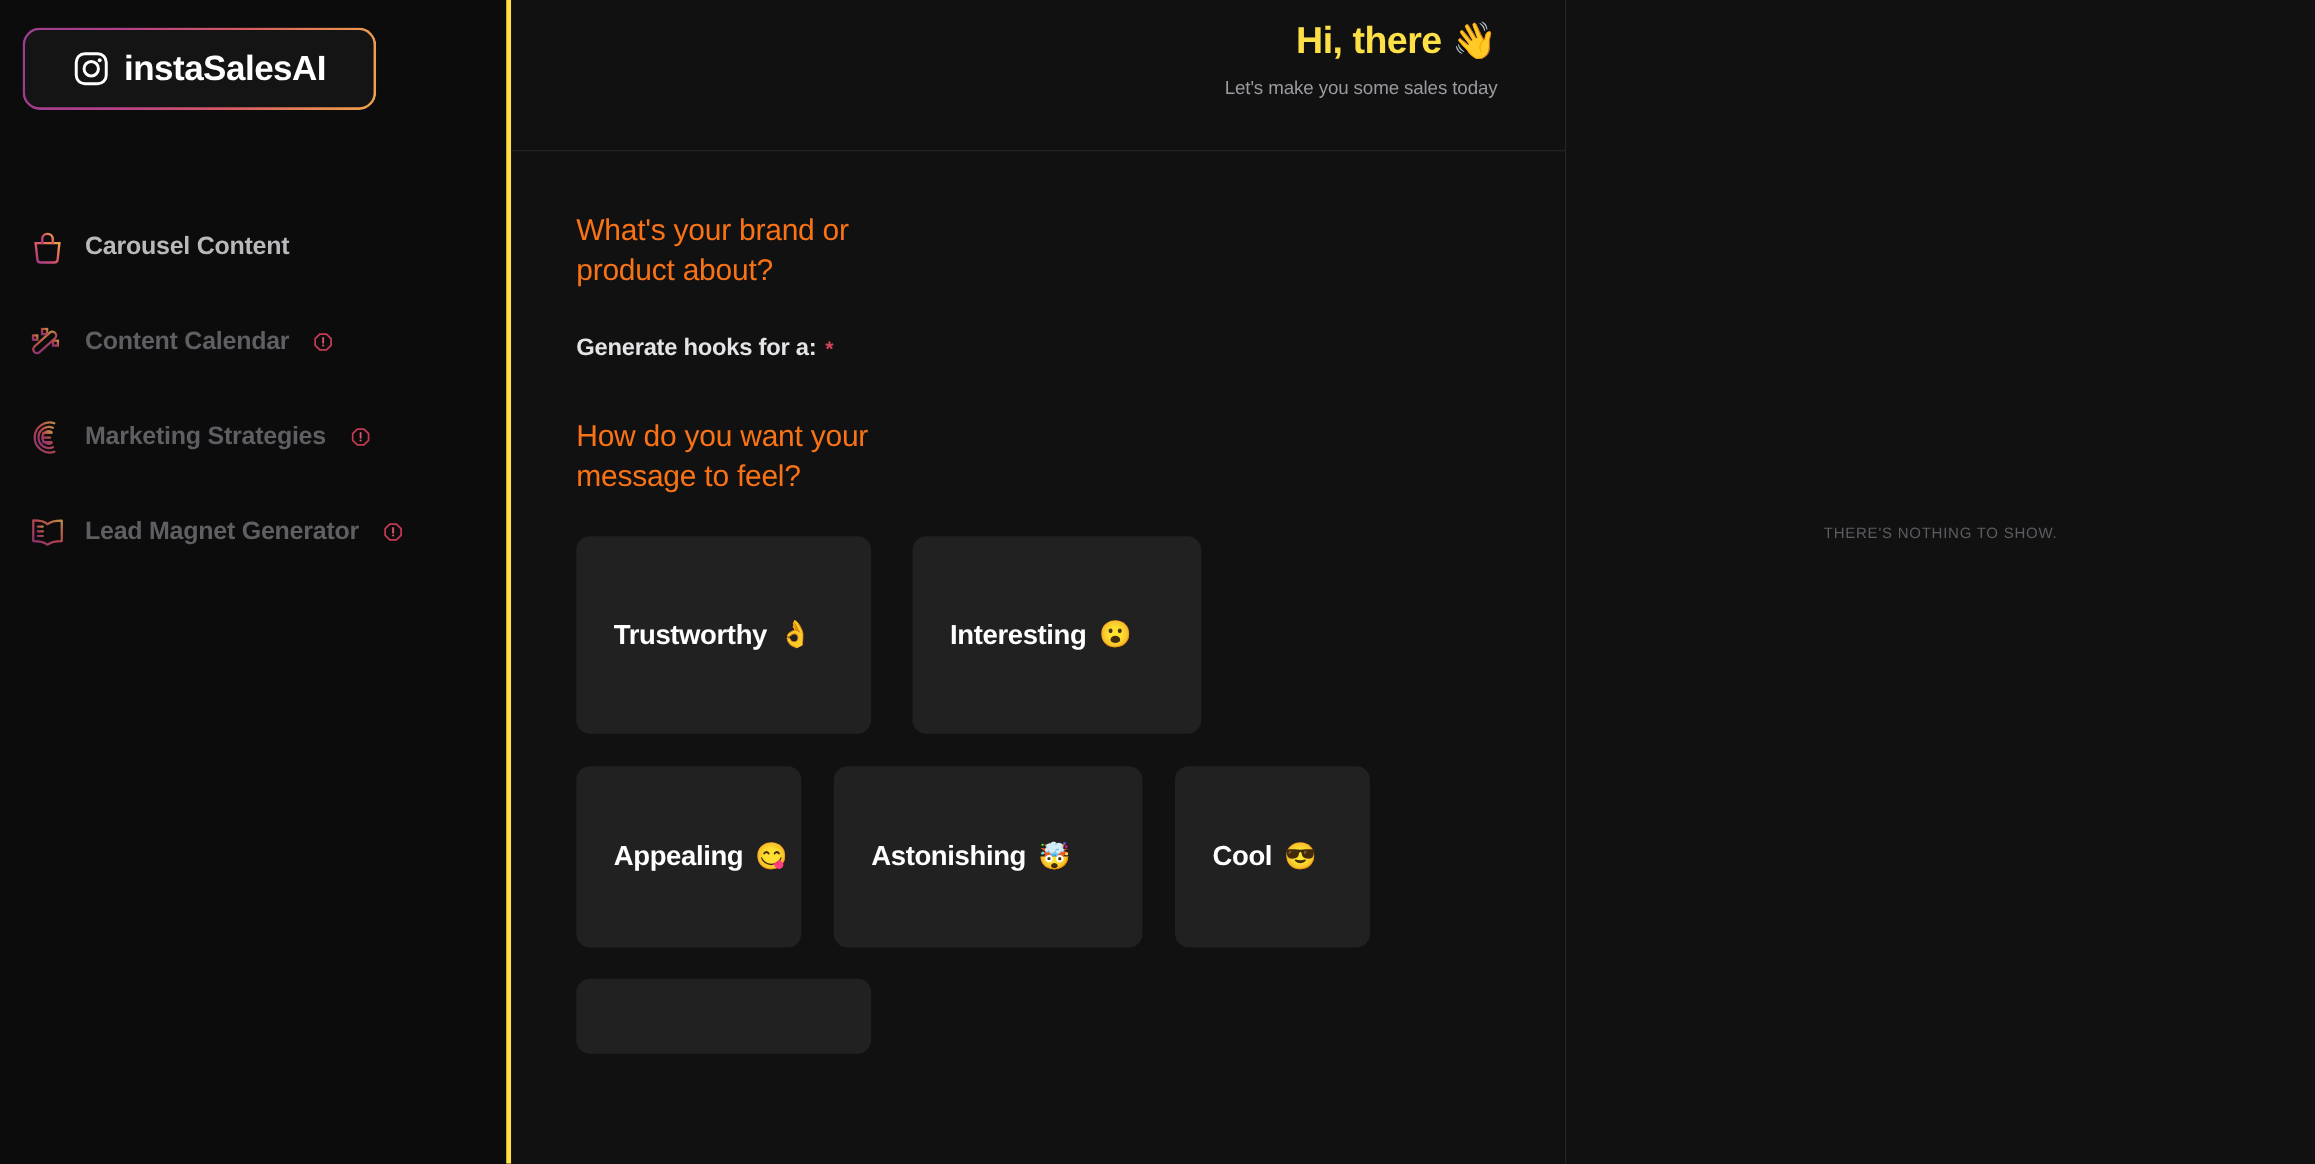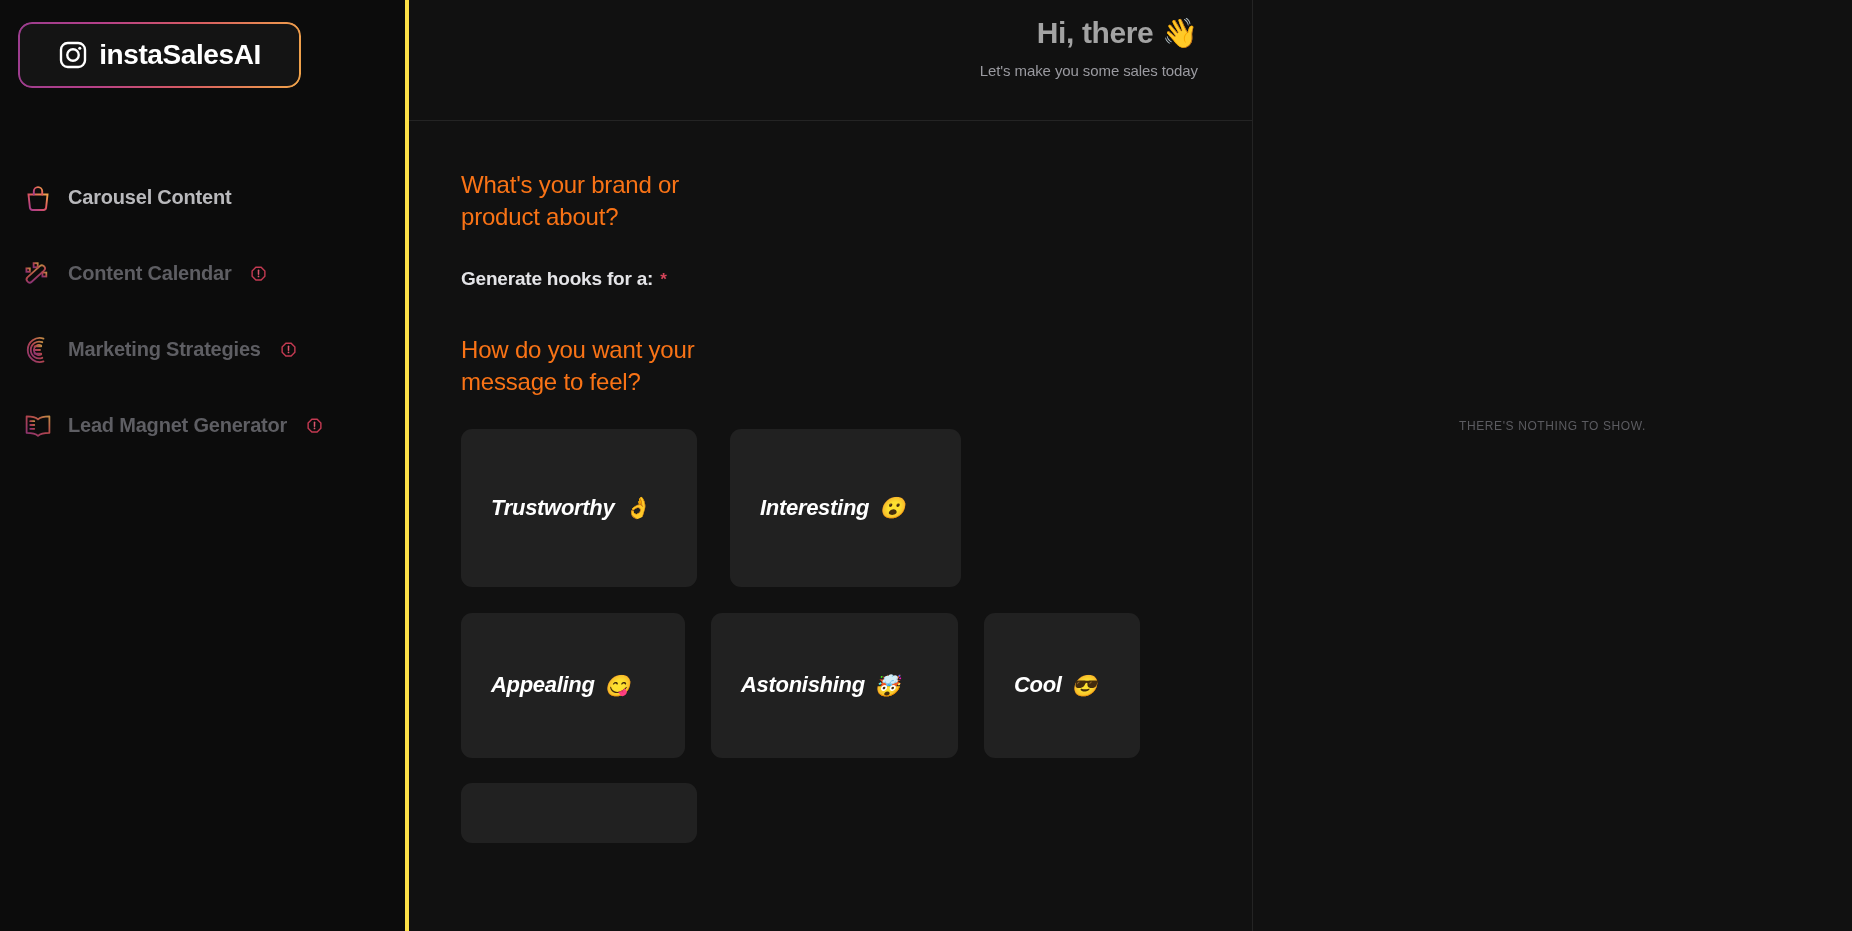--- a/index.html
+++ b/index.html
@@ -71,21 +71,21 @@
     background: #111111;
   }
   .topbar {
     height: 121px; border-bottom: 1px solid #242424;
     display: flex; flex-direction: column;
     align-items: flex-end; justify-content: flex-start;
     padding: 16px 54px 0 0;
   }
   .greeting {
     display: flex; align-items: center; gap: 9px;
-    font-size: 30px; font-weight: 700; color: #a3a3a3;
+    font-size: 30px; font-weight: 700; color: #fde047;
     letter-spacing: -0.4px;
   }
   .wave { font-size: 29px; line-height: 1; }
   .subgreeting {
     font-size: 15px; color: #9a9aa0; margin-top: 12px; letter-spacing: -0.1px;
   }
 
   .form { padding: 48px 0 0 52px; }
   .q-title {
     font-size: 24px; color: #f97316; font-weight: 400;
@@ -108,40 +108,40 @@
     font-family: "Liberation Sans", sans-serif;
     font-size: 19px; font-weight: 700;
     padding: 0 25px;
     outline: none;
     letter-spacing: -0.2px;
   }
   .text-input::placeholder { color: #737377; font-weight: 700; }
   .q-title.second { margin-top: 44px; max-width: 320px; }
 
   .tone-grid { margin-top: 31px; }
-  .tone-row { display: flex; align-items: flex-start; font-style: italic; }
+  .tone-row { display: flex; align-items: flex-start; }
   .tone-row.r1 { gap: 33px; }
   .tone-row.r2 { margin-top: 26px; gap: 26px; }
   .tone-card {
     background: #212121;
     border-radius: 11px;
     display: flex; align-items: center;
     padding-left: 30px;
     cursor: pointer;
     flex: 0 0 auto;
   }
   .tone-card .lbl {
     font-size: 22px; font-weight: 700; color: #ffffff;
     white-space: nowrap; letter-spacing: -0.3px;
   }
   .tone-card .emo { font-size: 21px; margin-left: 10px; line-height: 1; }
   .tone-card .inner { display: flex; align-items: center; }
   .c-trustworthy { width: 236px; height: 158px; }
   .c-interesting { width: 231px; height: 158px; }
-  .c-appealing   { width: 224px; height: 145px; }
+  .c-appealing   { width: 180px; height: 145px; }
   .c-astonishing { width: 247px; height: 145px; }
   .c-cool        { width: 156px; height: 145px; }
   .tone-row.r3 { margin-top: 25px; }
   .c-partial { width: 236px; height: 60px; }
 
   
   .right {
     flex: 1 1 auto; height: 931px;
     background: #111111;
     display: flex; align-items: center; justify-content: center;

